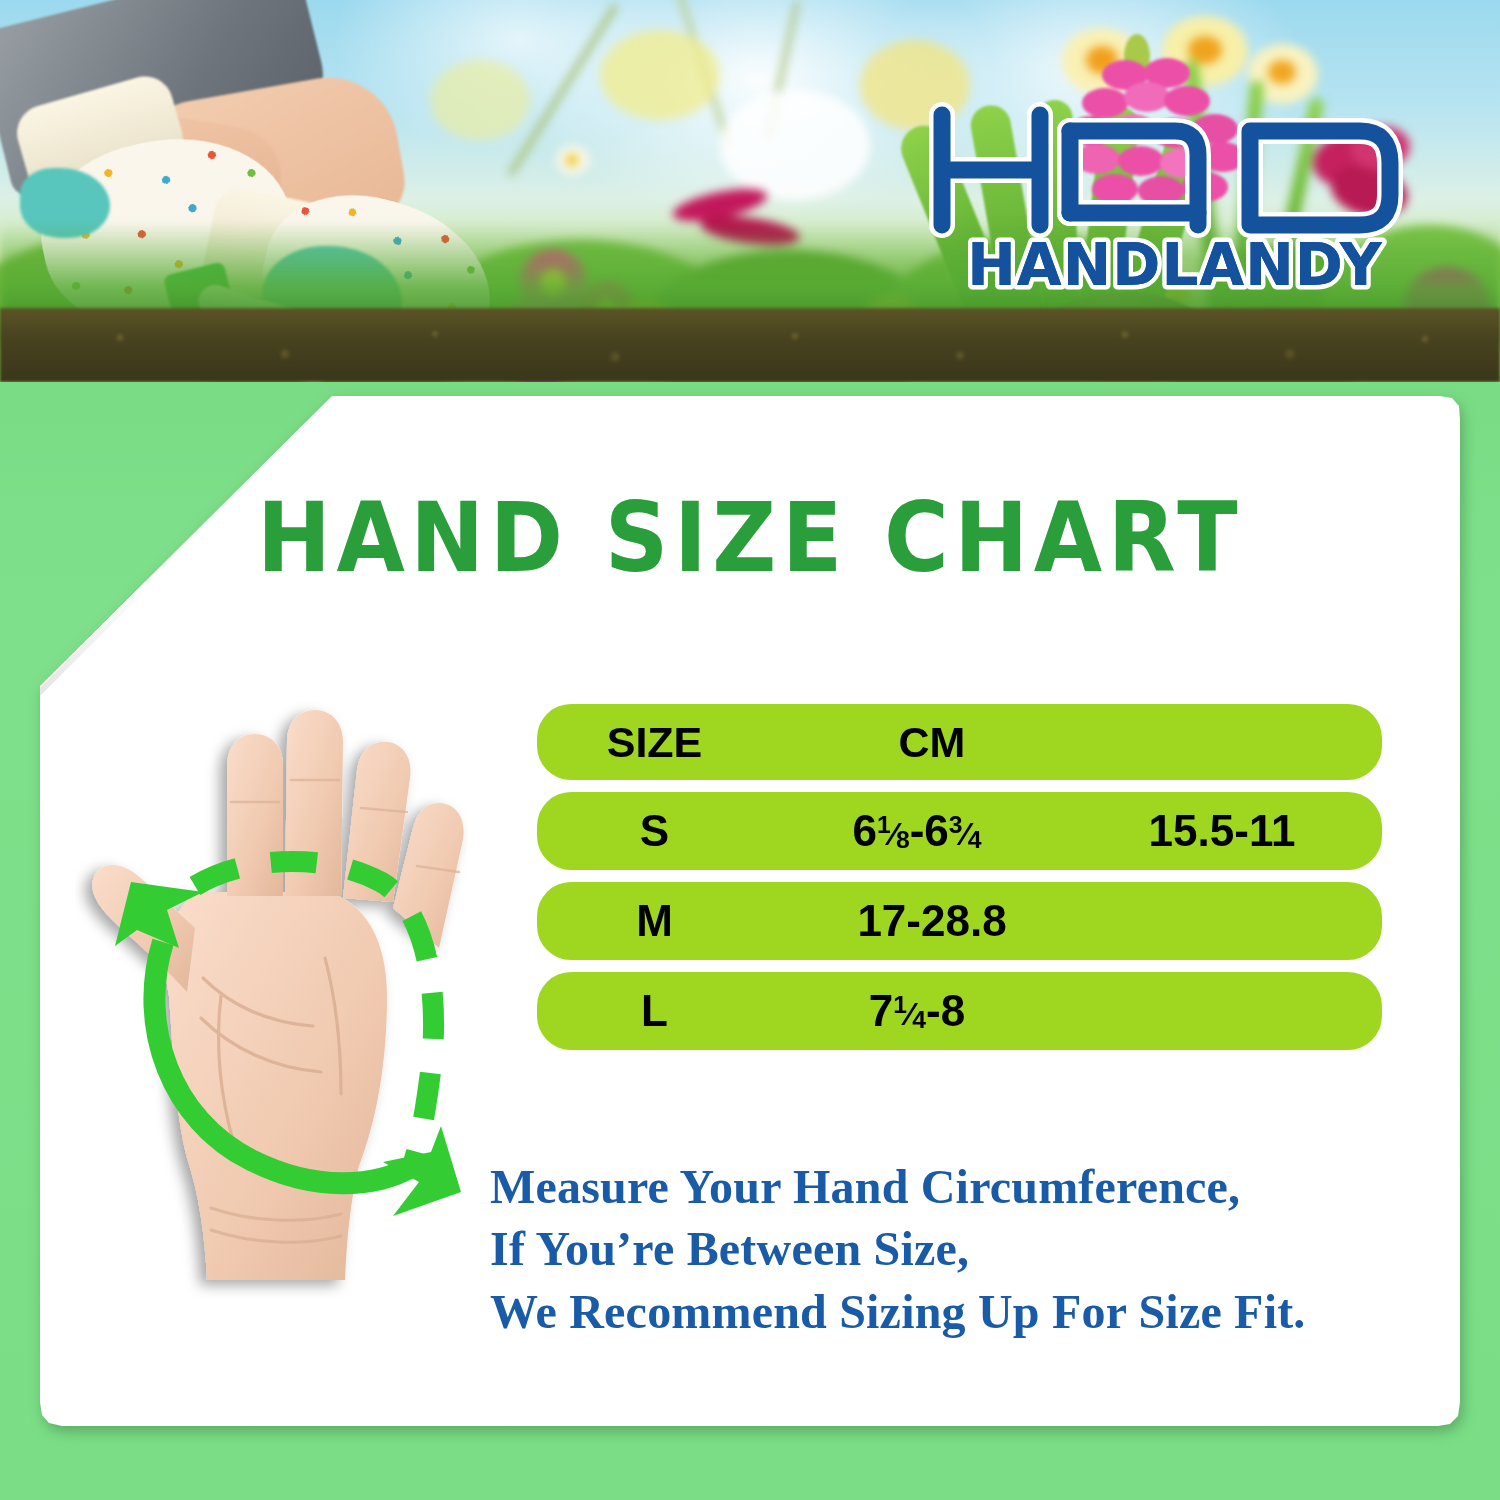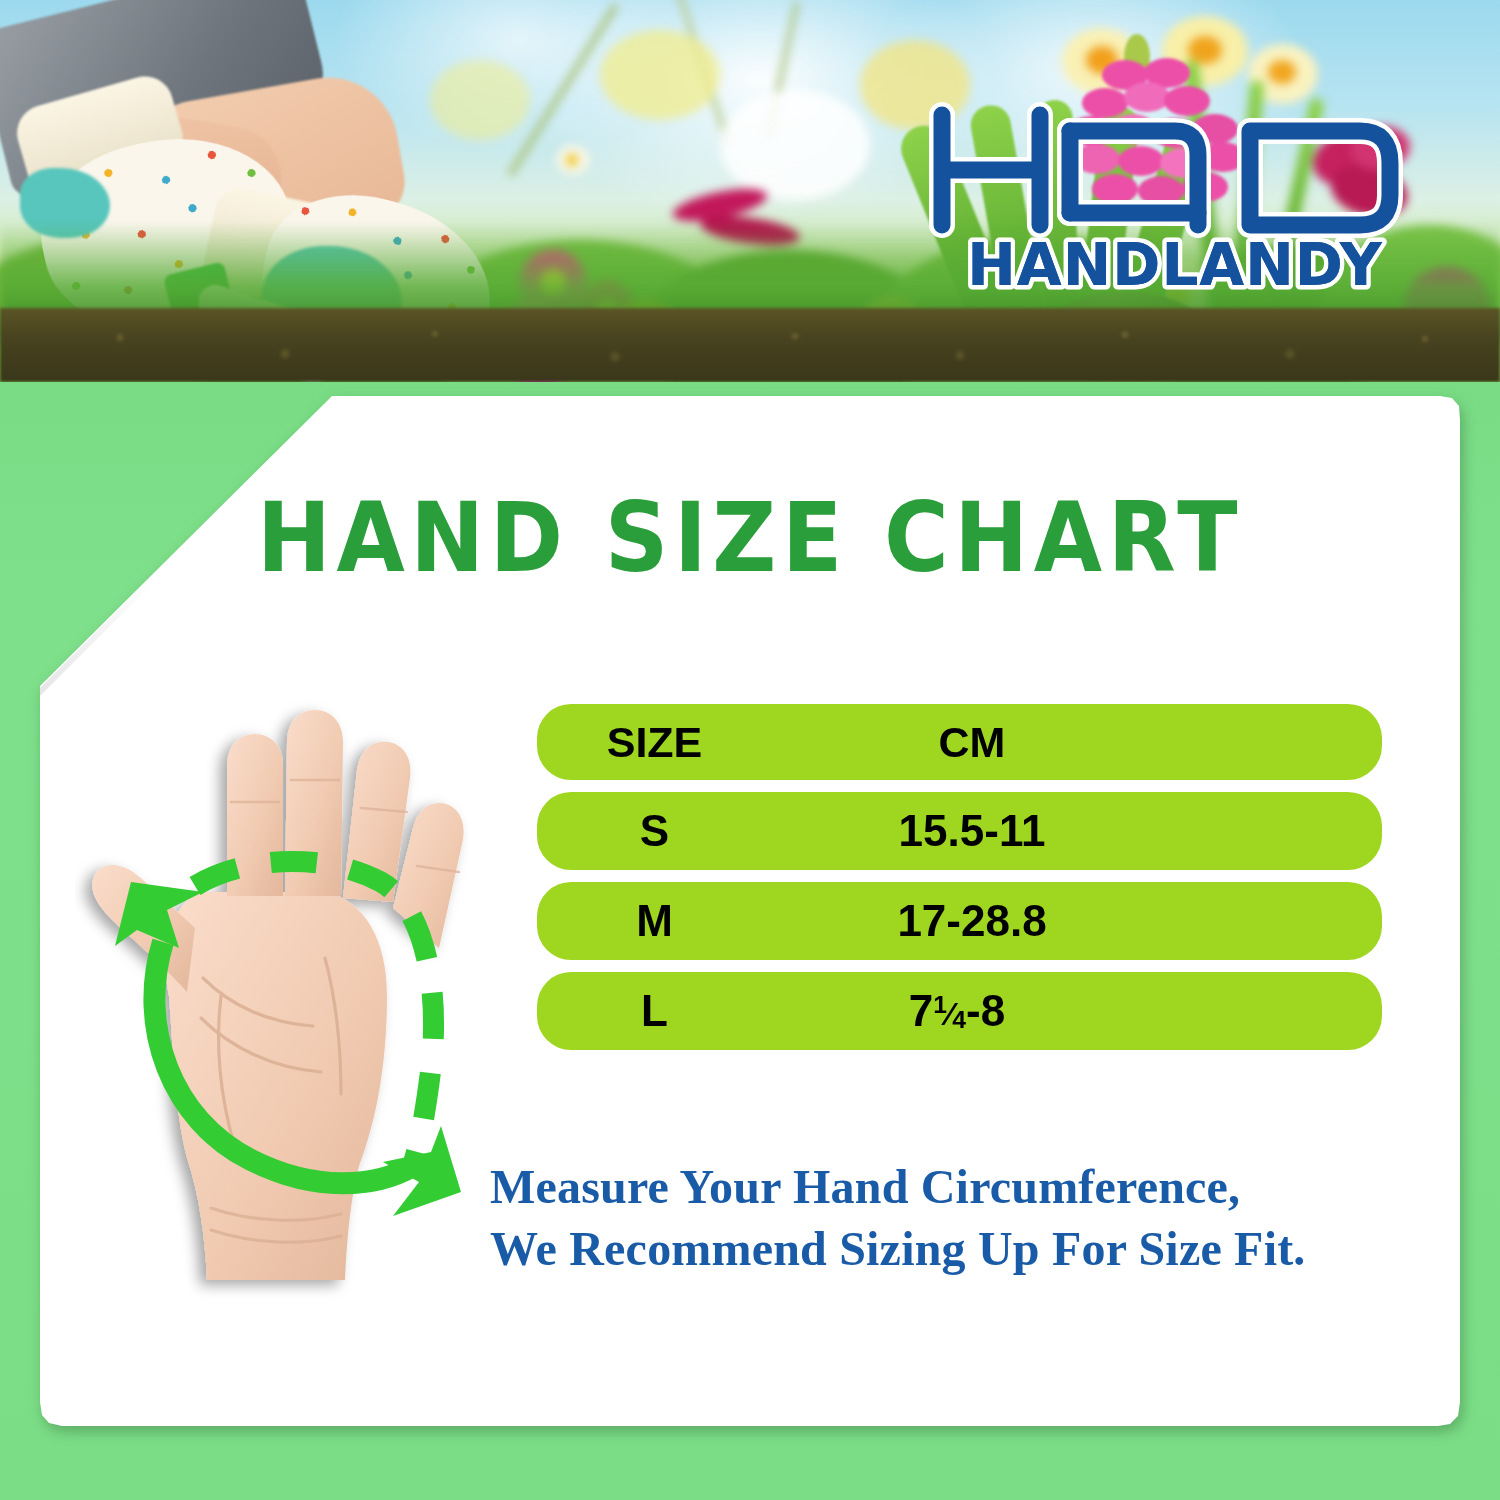--- a/index.html
+++ b/index.html
@@ -100,21 +100,21 @@
     font-weight:bold;font-size:96px;letter-spacing:6px;
     transform:scaleX(.92);}
 
   
   .handbox{position:absolute;left:35px;top:300px;width:395px;height:640px;}
   .handbox svg{display:block;}
 
   
   .tbl{position:absolute;left:497px;top:308px;width:845px;}
   .row{height:78px;border-radius:34px;background:#9FD620;
-    display:flex;align-items:center;margin-bottom:12px;gap:40px;}
+    display:flex;align-items:center;margin-bottom:12px;}
   .row.head{height:76px;}
   .cell{color:#000;font-family:"Liberation Sans", sans-serif;font-weight:bold;
     text-align:center;font-size:44px;line-height:1;}
   .c-size{width:235px;}
   .c-in{width:290px;}
   .c-cm{width:320px;}
   .row.head .cell{font-size:43px;}
   .c-in .cell-inner, .c-cm .cell-inner{white-space:nowrap;}
   .frac{display:inline-block;font-size:.72em;position:relative;top:-.02em;}
   .frac sup{font-size:.78em;vertical-align:.48em;}
@@ -333,34 +333,38 @@
 
     <div class="tbl">
 
       <div class="row head">
         <div class="cell c-size">SIZE</div>
         <div class="cell c-cm">CM</div>
       </div>
 
       <div class="row">
         <div class="cell c-size">S</div>
+        <div class="cell c-in">
+          <span class="cell-inner"><span>6</span><span class="frac"><sup>1</sup><span class="sol">⁄</span><sub>8</sub></span><span>-</span><span>6</span><span class="frac"><sup>3</sup><span class="sol">⁄</span><sub>4</sub></span></span>
+        </div>
         <div class="cell c-cm">15.5-11</div>
       </div>
 
       <div class="row">
         <div class="cell c-size">M</div>
         <div class="cell c-cm">17-28.8</div>
       </div>
 
       <div class="row">
         <div class="cell c-size">L</div>
         <div class="cell c-in">
           <span class="cell-inner"><span>7</span><span class="frac"><sup>1</sup><span class="sol">⁄</span><sub>4</sub></span><span>-</span><span>8</span></span>
         </div>
       </div>
     </div>
 
     <div class="note">
       <div>Measure Your Hand Circumference,</div>
+      <div>If You’re Between Size,</div>
       <div>We Recommend Sizing Up For Size Fit.</div>
     </div>
   </div>
 </div>
 
 </body></html>

